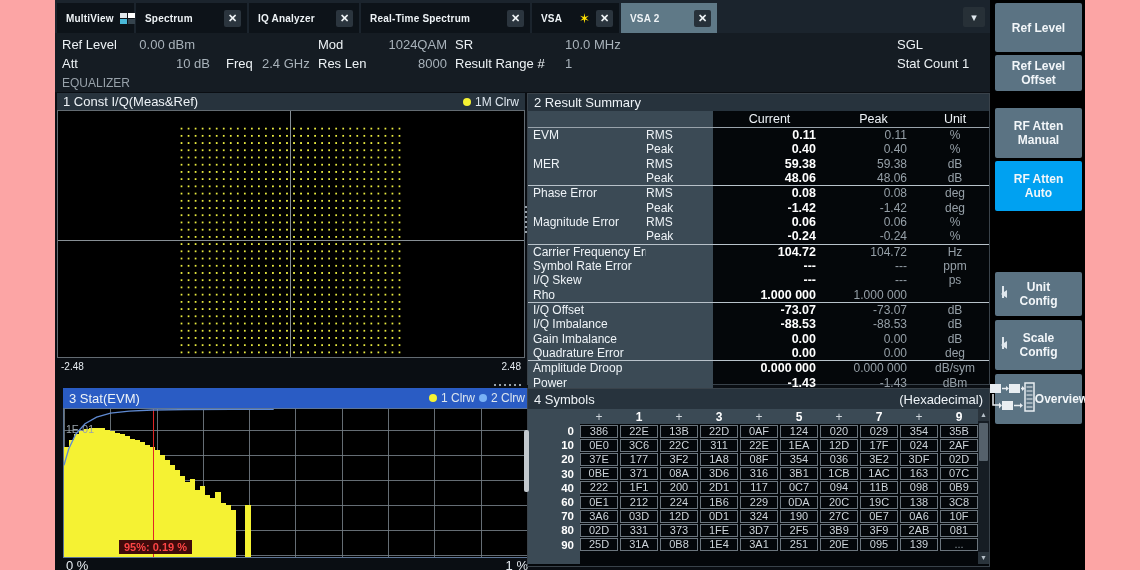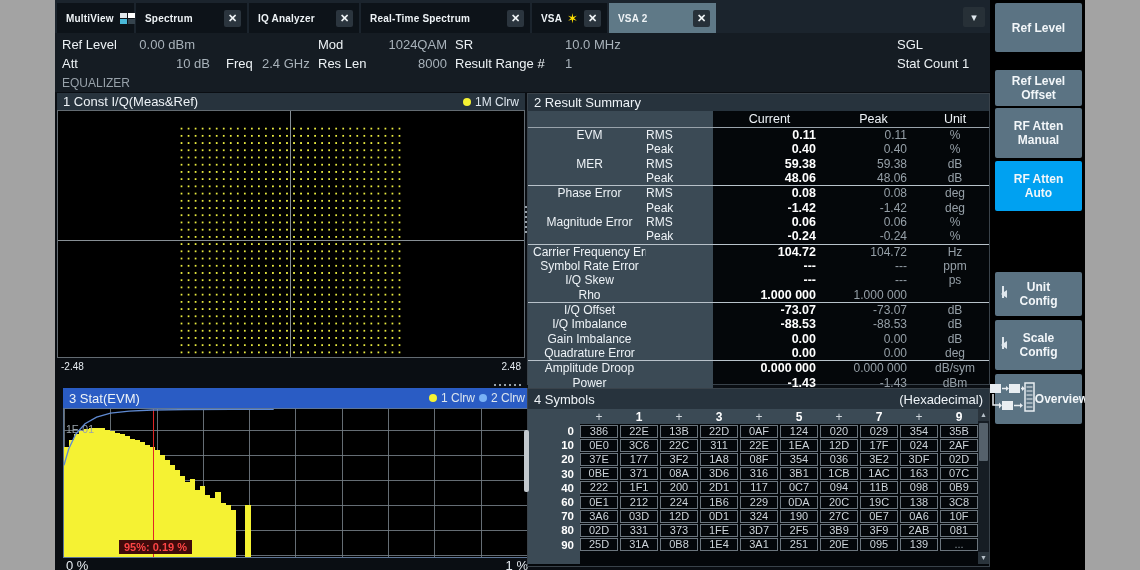--- a/index.html
+++ b/index.html
@@ -1,26 +1,26 @@
 <!DOCTYPE html>
 <html style="--accent-blue: #00a1f1; --focus-blue: #2a5cc4; --active-tab: #5f7987; --panel-header: #27333d; --button-gray: #5b7383; --trace-yellow: #f5f233; --trace-blue: #7ab2f5; --marker-red: #e02525;"><head>
 <meta charset="utf-8">
 <style>
   html,body{margin:0;padding:0;background:#ffffff;}
-  .page{position:relative;width:1140px;height:570px;background:#a3a3a3;overflow:hidden;
+  .page{position:relative;width:1140px;height:570px;background:#fca5a5;overflow:hidden;
         font-family:"Liberation Sans",sans-serif;-webkit-font-smoothing:antialiased;}
   .screen{position:absolute;left:55px;top:0;width:1030px;height:570px;background:#0a0e13;overflow:hidden;}
 
   
   .tabbar{position:absolute;left:0;top:0;width:935px;height:33px;background:#1b242d;}
   .tabstrip{position:absolute;left:2px;top:3px;height:30px;display:flex;}
   .tab{height:30px;margin-right:2px;background:#0d1319;display:flex;align-items:center;
        justify-content:space-between;box-sizing:border-box;padding:0 6px 0 9px;cursor:default;}
   .tab:nth-child(1){width:77px;}.tab:nth-child(2){width:111px;}.tab:nth-child(3){width:110px;}
-  .tab:nth-child(4){width:169px;}.tab:nth-child(5){width:75px;}.tab:nth-child(6){width:107px;}
+  .tab:nth-child(4){width:169px;}.tab:nth-child(5){width:87px;}.tab:nth-child(6){width:96px;}
   .tab.active{background:var(--active-tab,#5f7987);}
   .tab-label{color:#eef3f6;font-size:10px;font-weight:bold;letter-spacing:.2px;white-space:nowrap;}
   .tab-close{width:17px;height:17px;background:#2b353e;border-radius:2px;color:#f2f6f8;
              font-size:11px;font-weight:bold;display:flex;align-items:center;justify-content:center;margin-left:4px;}
   .tab.active .tab-close{background:#273139;}
   .tab-star{color:#ffe000;font-size:13px;line-height:13px;margin-left:auto;margin-right:2px;}
   .mv-icon{display:grid;grid-template-columns:7px 7px;grid-template-rows:5px 5px;gap:1px;margin-left:6px;}
   .mv-icon i{display:block;}
   .mv-icon i:nth-child(1){background:#dfe6ea;}.mv-icon i:nth-child(2){background:#ffffff;}
   .mv-icon i:nth-child(3){background:#4ab9d9;}.mv-icon i:nth-child(4){background:#36444e;}
@@ -60,21 +60,21 @@
   .axlbl{color:#e4eaef;font-size:10px;}
 
   
   .p2{left:472px;top:93px;width:463px;height:292px;border:1px solid #39424a;background:#04070a;}
   .p2 .phead{height:17px;}
   .rtable{position:absolute;left:0;top:17px;right:0;bottom:0;}
   .rrow{display:grid;grid-template-columns:118px 67px 113px 95px 68px;height:14.33px;line-height:14.33px;}
   .rrow.rhead{height:16px;line-height:16px;border-bottom:1px solid #99a3ab;}
   .rrow.sep{border-top:1px solid #b8c2ca;}
   .rname,.rsub{background:#3b4a55;color:#eef3f7;font-size:12px;overflow:hidden;white-space:nowrap;}
-  .rname{padding-left:5px;text-align:center;}
+  .rname{padding-left:5px;}
   .rcur{color:#ffffff;font-weight:bold;font-size:12.5px;text-align:right;padding-right:10px;}
   .rpeak{color:#96a0a8;font-size:12px;text-align:right;padding-right:14px;}
   .runit{color:#96a0a8;font-size:12px;text-align:center;}
   .rhead .rcur,.rhead .rpeak,.rhead .runit{color:#eef3f7;font-weight:normal;font-size:12.5px;
         text-align:center;padding-right:0;}
 
   
   .p3{left:8px;top:388px;width:468px;height:190px;text-align:center;}
   .p3 .phead{height:20px;background:var(--focus-blue,#2a5cc4);}
   .stat-body{position:absolute;left:0;top:20px;width:468px;height:150px;background:#000;
@@ -123,21 +123,21 @@
          background-image:radial-gradient(circle at 2px 2px,#98a2aa 1px,transparent 1.2px);background-size:5px 4px;}
   .lighthandle{position:absolute;left:469px;top:430px;width:5px;height:62px;background:#c3c9ce;border-radius:2px;}
 
   
   .sidebar{position:absolute;left:935px;top:0;width:95px;height:570px;background:#000;}
   .sbtn{position:absolute;left:5px;width:87px;background:var(--button-gray,#5b7383);border-radius:2px;
         display:flex;align-items:center;justify-content:center;text-align:center;cursor:default;}
   .sbtn .blabel{display:block;max-width:64px;margin:0 auto;color:#f2f6f9;font-size:12px;font-weight:bold;line-height:14px;}
   .sbtn.active{background:var(--accent-blue,#00a1f1);}
   .sbtn:nth-of-type(1){top:3px;height:49px;}
-  .sbtn:nth-of-type(2){top:70px;height:36px;}
+  .sbtn:nth-of-type(2){top:55px;height:36px;}
   .sbtn:nth-of-type(3){top:108px;height:50px;}
   .sbtn:nth-of-type(4){top:161px;height:50px;}
   .sbtn:nth-of-type(5){top:272px;height:44px;}
   .sbtn:nth-of-type(6){top:320px;height:50px;}
   .sbtn:nth-of-type(7){top:374px;height:50px;}
   .sbtn:nth-of-type(8){top:428px;height:50px;}
   .sbtn:nth-of-type(9){top:496px;height:70px;flex-direction:column;gap:3px;}
   .submenu-ic{position:absolute;left:6px;top:50%;transform:translateY(-50%);display:flex;align-items:center;}
   .submenu-ic .tri{width:0;height:0;border-top:4px solid transparent;border-bottom:4px solid transparent;
                    border-right:6px solid #dfe7ed;}

